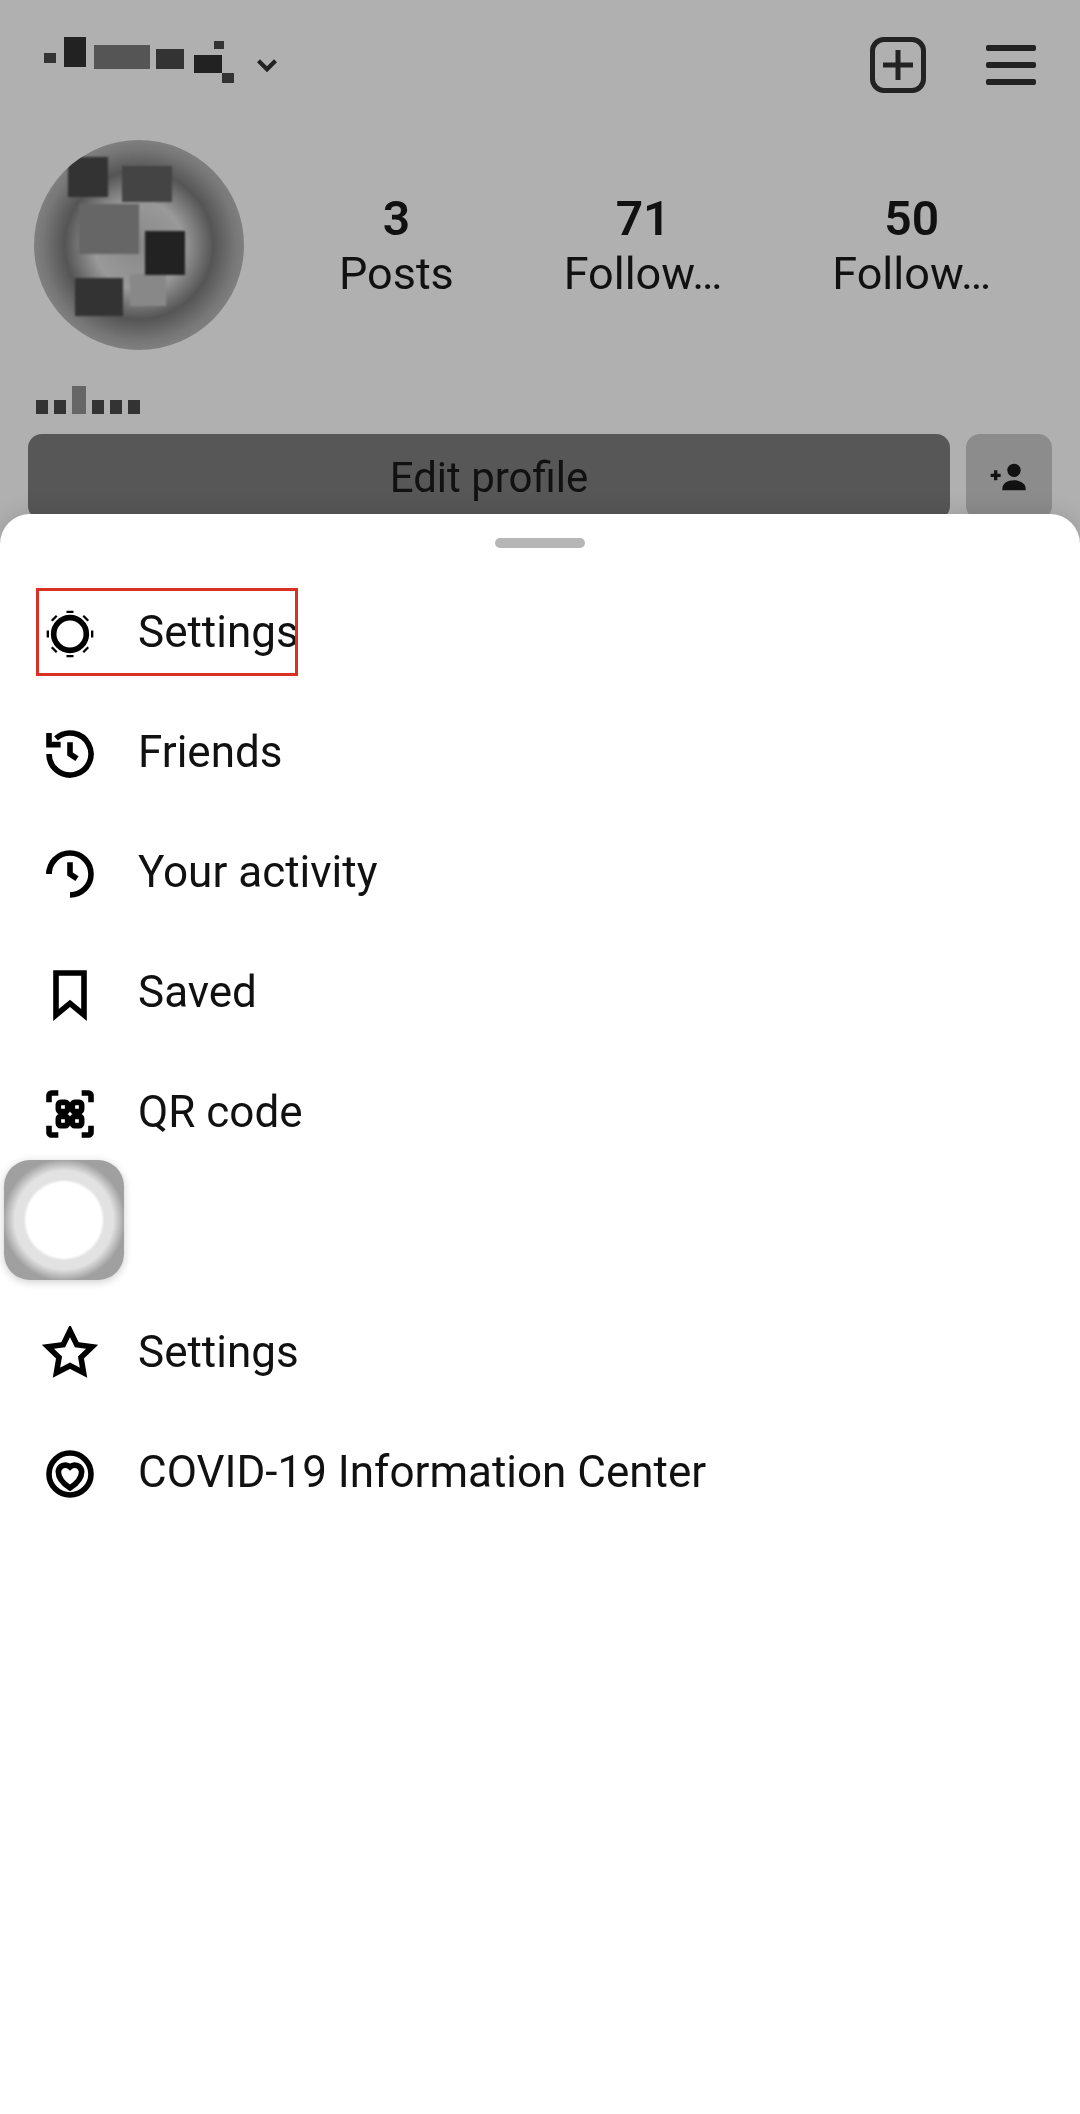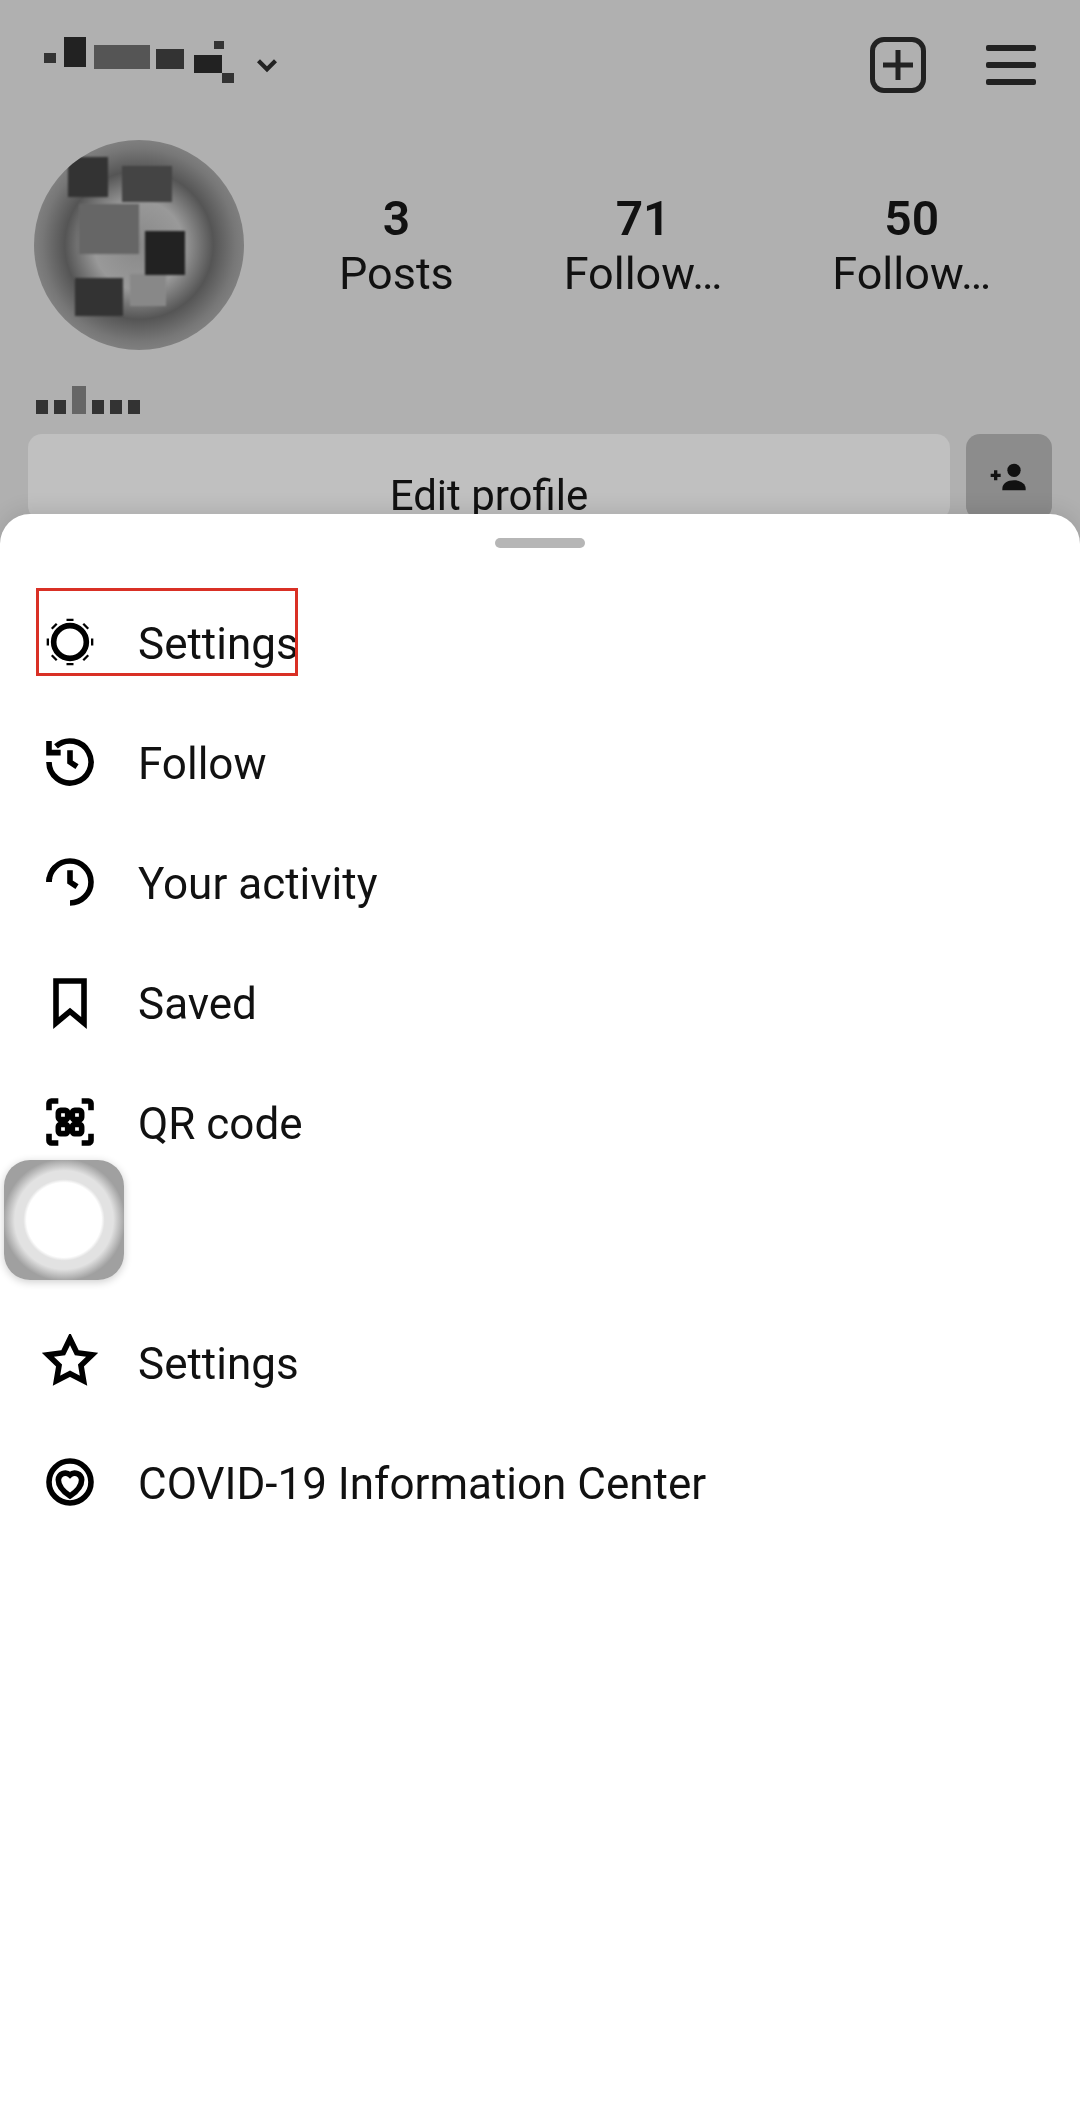--- a/index.html
+++ b/index.html
@@ -151,24 +151,24 @@
       background:#333;
     }
     .buttons-row {
       display: flex;
       gap: 16px;
       padding: 0 28px;
     }
     .edit-profile-btn {
       flex: 1;
       height: 86px;
-      background: #f0abfc;
+      background: #0369a1;
       border-radius: 14px;
       display: flex;
-      align-items: flex-end;
+      align-items: center;
       justify-content: center;
       font-size: 42px;
       color: #111;
     }
     .discover-btn {
       width: 86px;
       height: 86px;
       background: #8c8c8c;
       border-radius: 14px;
       display:flex;
@@ -188,21 +188,21 @@
     }
     .grabber {
       width: 90px;
       height: 10px;
       background: #b6b6b6;
       border-radius: 6px;
       margin: 0 auto 30px auto;
     }
     .menu-item {
       display: flex;
-      align-items: flex-end;
+      align-items: flex-start;
       gap: 40px;
       padding: 28px 42px;
       height: 120px;
     }
     .menu-item .icon-wrap {
       width: 56px;
       height: 56px;
       display: flex;
       align-items: center;
       justify-content: center;
@@ -313,21 +313,21 @@
   </div>
 
   <div class="menu-item">
     <div class="icon-wrap">
       <svg width="56" height="56" viewBox="0 0 24 24" fill="none" stroke="#000" stroke-width="2.4">
         <path d="M3 12a9 9 0 1 0 3-6.7"></path>
         <polyline points="3 3 3 8 8 8"></polyline>
         <polyline points="12 7 12 12 15 14"></polyline>
       </svg>
     </div>
-    <span class="label">Follow</span>
+    <span class="label">Friends</span>
   </div>
 
   <div class="menu-item">
     <div class="icon-wrap">
       <svg width="56" height="56" viewBox="0 0 24 24" fill="none" stroke="#000" stroke-width="2.4">
         <path d="M12 21a9 9 0 1 0-9-9" stroke-dasharray="0 0"></path>
         <path d="M3 12a9 9 0 0 1 4-7.5" stroke-dasharray="2 3"></path>
         <polyline points="12 7 12 12 15 14"></polyline>
       </svg>
     </div>

